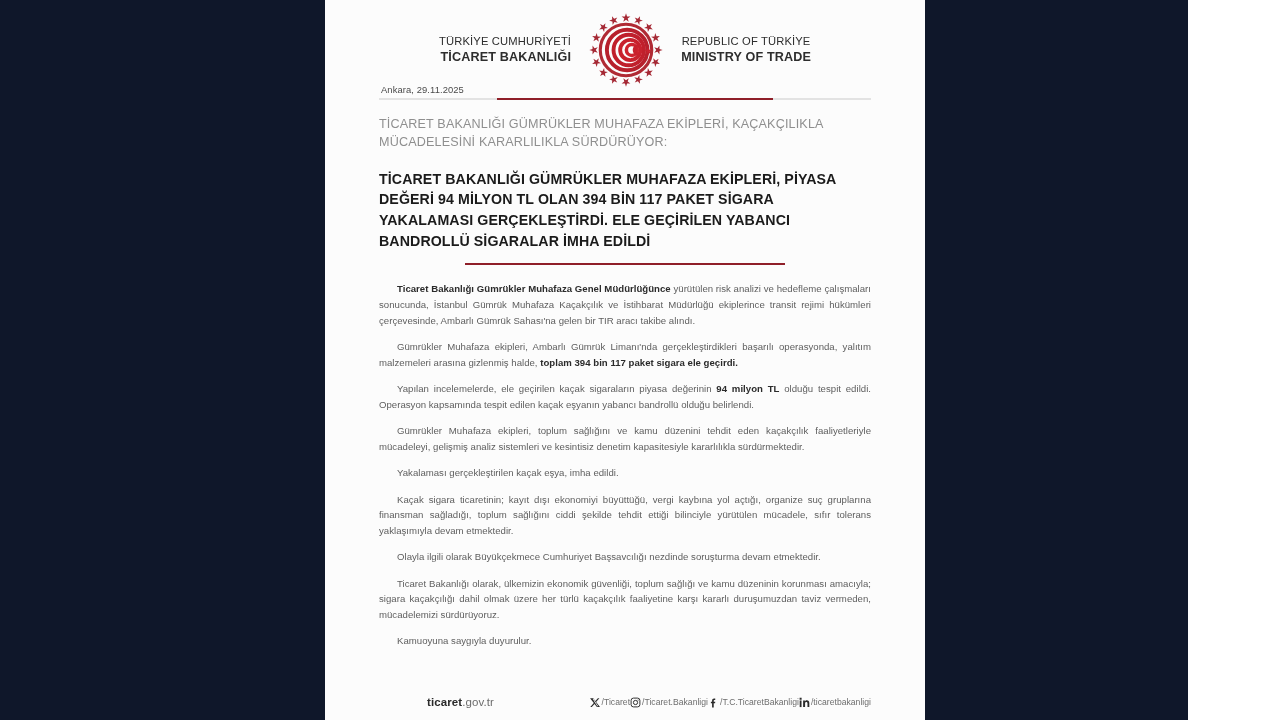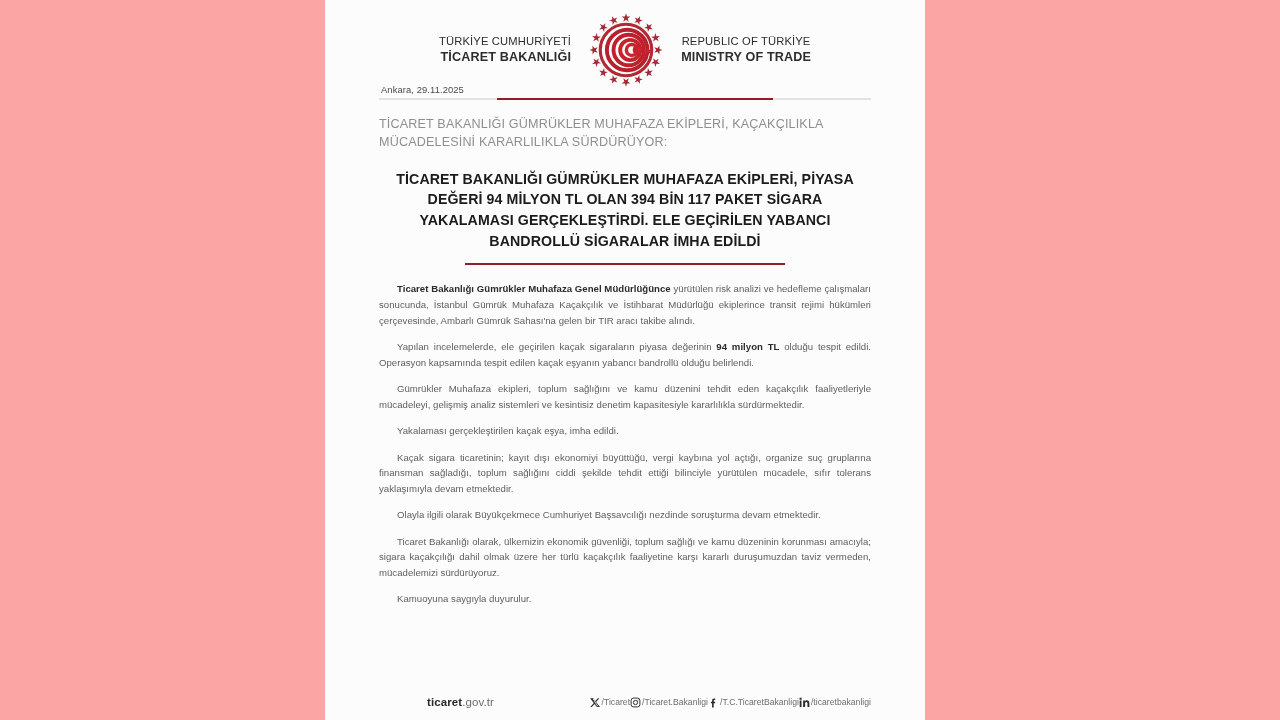--- a/index.html
+++ b/index.html
@@ -11,23 +11,23 @@
     height: 720px;
     overflow: hidden;
     background: #ffffff;
     font-family: "Liberation Sans", sans-serif;
     -webkit-font-smoothing: antialiased;
   }
 
   
   .stage {
     position: relative;
-    width: 1280px;
+    width: 1188px;
     height: 720px;
-    background: #fca5a5;
+    background: #0f172a;
   }
   .page {
     position: absolute;
     left: 325px;
     top: 0;
     width: 600px;
     height: 720px;
     background: #fcfcfc;
     box-sizing: border-box;
     padding: 0 0;
@@ -114,21 +114,20 @@
     margin-top: 15px;
     text-align: left;
     font-size: 12.6px;
     line-height: 1.45;
     color: #8f8f8f;
     letter-spacing: 0.15px;
     font-weight: 400;
   }
   .headline {
     margin-top: 17px;
-    text-align: center;
     font-size: 14.2px;
     line-height: 1.46;
     color: #1b1b1b;
     font-weight: 700;
     letter-spacing: 0.1px;
   }
   .rule-mid {
     margin: 12px auto 0;
     width: 320px;
     height: 2px;
@@ -256,20 +255,21 @@
         <div class="rule-top"></div>
       </div>
 
       <div class="kicker">TİCARET BAKANLIĞI GÜMRÜKLER MUHAFAZA EKİPLERİ, KAÇAKÇILIKLA MÜCADELESİNİ KARARLILIKLA SÜRDÜRÜYOR:</div>
       <div class="headline">TİCARET BAKANLIĞI GÜMRÜKLER MUHAFAZA EKİPLERİ, PİYASA DEĞERİ 94 MİLYON TL OLAN 394 BİN 117 PAKET SİGARA YAKALAMASI GERÇEKLEŞTİRDİ. ELE GEÇİRİLEN YABANCI BANDROLLÜ SİGARALAR İMHA EDİLDİ</div>
       <div class="rule-mid"></div>
 
       <div class="body-copy">
         <p><b>Ticaret Bakanlığı Gümrükler Muhafaza Genel Müdürlüğünce</b><span> yürütülen risk analizi ve hedefleme çalışmaları sonucunda, İstanbul Gümrük Muhafaza Kaçakçılık ve İstihbarat Müdürlüğü ekiplerince transit rejimi hükümleri çerçevesinde, Ambarlı Gümrük Sahası'na gelen bir TIR aracı takibe alındı.</span></p>
 
+        <p><span>Gümrükler Muhafaza ekipleri, Ambarlı Gümrük Limanı'nda gerçekleştirdikleri başarılı operasyonda, yalıtım malzemeleri arasına gizlenmiş halde, </span><b>toplam 394 bin 117 paket sigara ele geçirdi.</b><span></span></p>
 
         <p><span>Yapılan incelemelerde, ele geçirilen kaçak sigaraların piyasa değerinin </span><b>94 milyon TL</b><span> olduğu tespit edildi. Operasyon kapsamında tespit edilen kaçak eşyanın yabancı bandrollü olduğu belirlendi.</span></p>
 
         <p>Gümrükler Muhafaza ekipleri, toplum sağlığını ve kamu düzenini tehdit eden kaçakçılık faaliyetleriyle mücadeleyi, gelişmiş analiz sistemleri ve kesintisiz denetim kapasitesiyle kararlılıkla sürdürmektedir.</p>
         <p>Yakalaması gerçekleştirilen kaçak eşya, imha edildi.</p>
         <p>Kaçak sigara ticaretinin; kayıt dışı ekonomiyi büyüttüğü, vergi kaybına yol açtığı, organize suç gruplarına finansman sağladığı, toplum sağlığını ciddi şekilde tehdit ettiği bilinciyle yürütülen mücadele, sıfır tolerans yaklaşımıyla devam etmektedir.</p>
         <p>Olayla ilgili olarak Büyükçekmece Cumhuriyet Başsavcılığı nezdinde soruşturma devam etmektedir.</p>
         <p>Ticaret Bakanlığı olarak, ülkemizin ekonomik güvenliği, toplum sağlığı ve kamu düzeninin korunması amacıyla; sigara kaçakçılığı dahil olmak üzere her türlü kaçakçılık faaliyetine karşı kararlı duruşumuzdan taviz vermeden, mücadelemizi sürdürüyoruz.</p>
         <p>Kamuoyuna saygıyla duyurulur.</p>
       </div>

